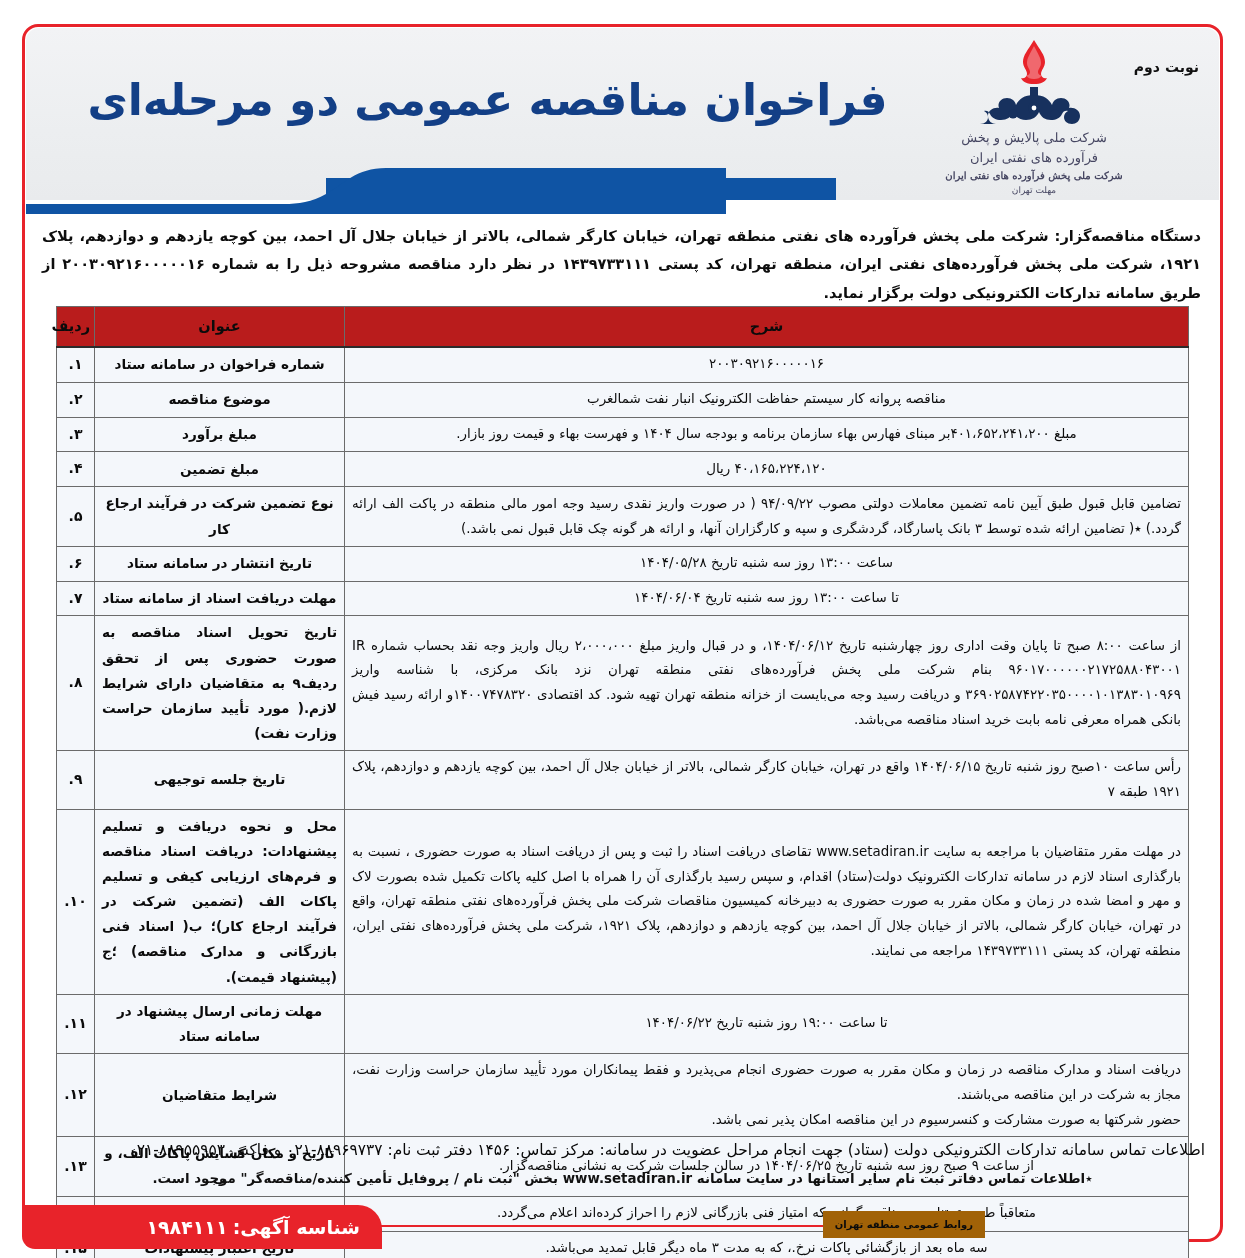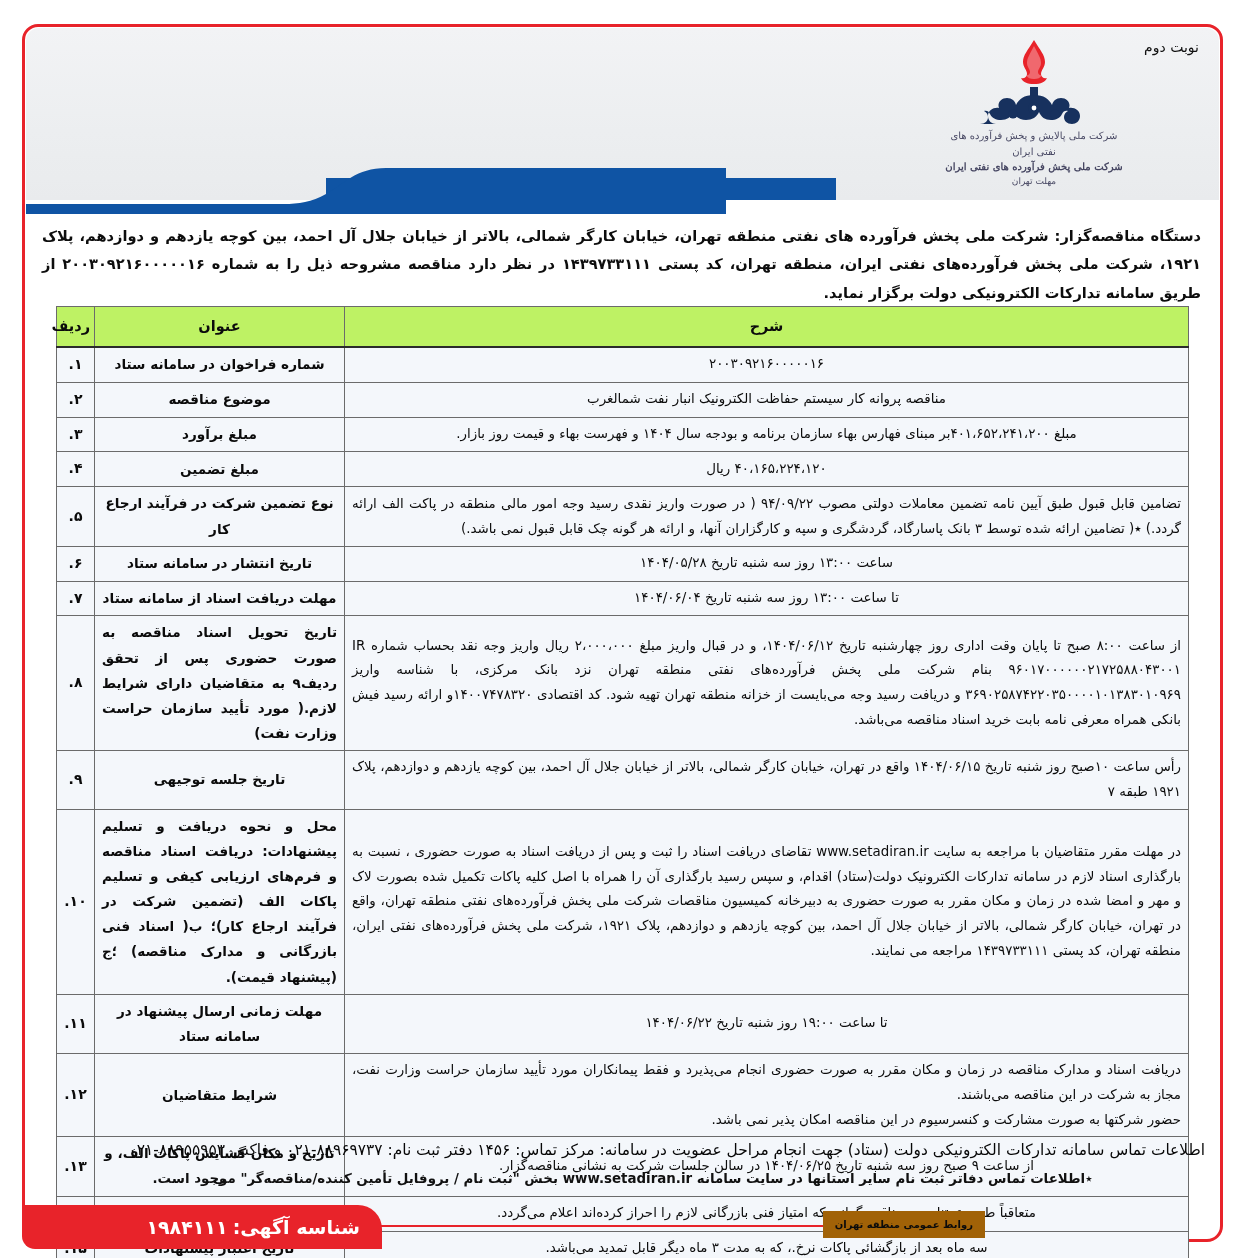--- a/index.html
+++ b/index.html
@@ -44,24 +44,24 @@
     right: 26px;
     left: 26px;
     height: 172px;
     background: linear-gradient(180deg,#f2f3f5 0%, #eceef0 60%, #e9ebed 100%);
     border-radius: 13px 13px 0 0;
     overflow: hidden;
   }
 
   .nobat {
     position: absolute;
-    top: 11px;
+    top: 31px;
     right: 20px;
     font-size: 14px;
-    font-weight: normal;
+    font-weight: bold;
     color: #111;
     letter-spacing: 0;
   }
 
   
   .logo-wrap {
     position: absolute;
     top: 8px;
     right: 95px;
     width: 180px;
@@ -75,21 +75,21 @@
   }
   .logo-caption {
     font-size: 8.5px;
     color: #2a2a4a;
     line-height: 1.55;
     font-family: "DejaVu Serif", serif;
     opacity: .85;
     margin-top: -4px;
     filter: blur(.25px);
   }
-  .logo-caption .l1 { font-size: 10px; display:block; }
+  .logo-caption .l1 { font-size: 13px; display:block; }
   .logo-caption .l2 { font-size: 10px; display:block; font-weight:bold; }
   .logo-caption .l3 { font-size: 9px;  display:block; }
 
   
   .main-title {
     position: absolute;
     top: 46px;
     right: 300px;
     left: 30px;
     text-align: center;
@@ -160,21 +160,21 @@
   }
   table.tender th,
   table.tender td {
     border: 1px solid #6b6b6b;
     padding: 4px 7px;
     vertical-align: middle;
     line-height: 1.85;
     background: #f4f7fb;
   }
   table.tender thead th {
-    background: #bef264;
+    background: #b91c1c;
     font-weight: bold;
     font-size: 14.5px;
     text-align: center;
     padding: 6px 4px;
     border-bottom: 2px solid #2b2b2b;
   }
   col.c-radif  { width: 38px; }
   col.c-onvan  { width: 250px; }
   col.c-sharh  { width: auto; }
 
@@ -320,20 +320,21 @@
         <circle cx="69" cy="78" r="4.6" fill="#17315e"></circle>
         <circle cx="111" cy="78" r="4.6" fill="#17315e"></circle>
       </svg>
       <div class="logo-caption">
         <span class="l1">شرکت ملی پالایش و پخش فرآورده های نفتی ایران</span>
         <span class="l2">شرکت ملی پخش فرآورده های نفتی ایران</span>
         <span class="l3">مهلت تهران</span>
       </div>
     </div>
 
+    <div class="main-title">فراخوان مناقصه عمومی دو مرحله‌ای</div>
 
     <div class="tender-bar">
       <span>مناقصه ۱۷ - ۱۴۰۴</span>
     </div>
   </div>
 
   <div class="swoosh">
     <svg width="100%" height="46" viewBox="0 0 1193 46" preserveAspectRatio="none" xmlns="http://www.w3.org/2000/svg">
       <path d="M0 36 L0 46 L700 46 L700 0 L360 0 C330 0 318 16 300 26 C286 34 272 36 258 36 Z" fill="#0f54a4"></path>
       <path d="M700 0 L1193 0 L1193 14 L700 14 Z" fill="#0f54a4" opacity="0"></path>

